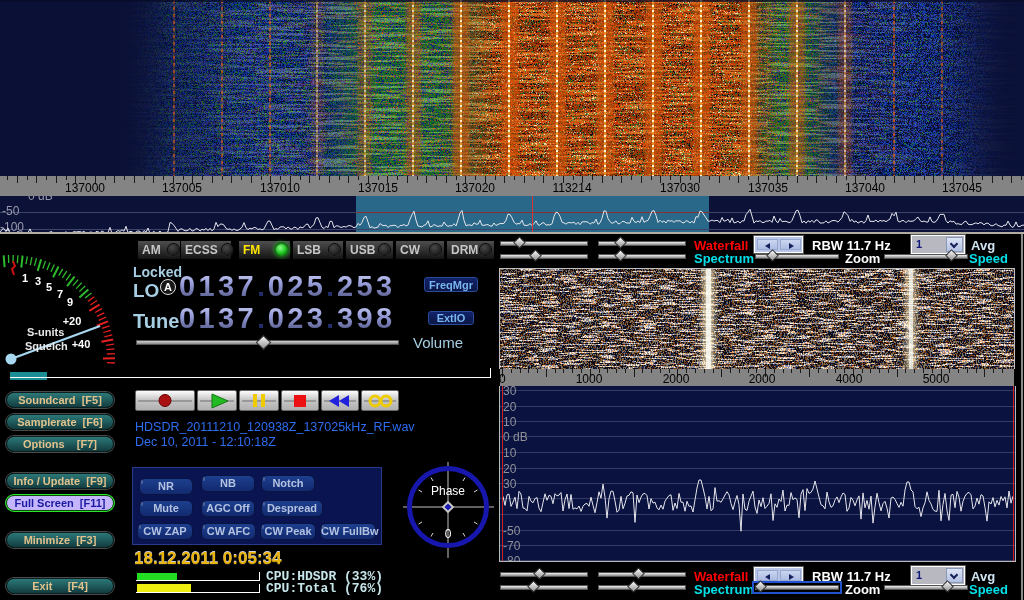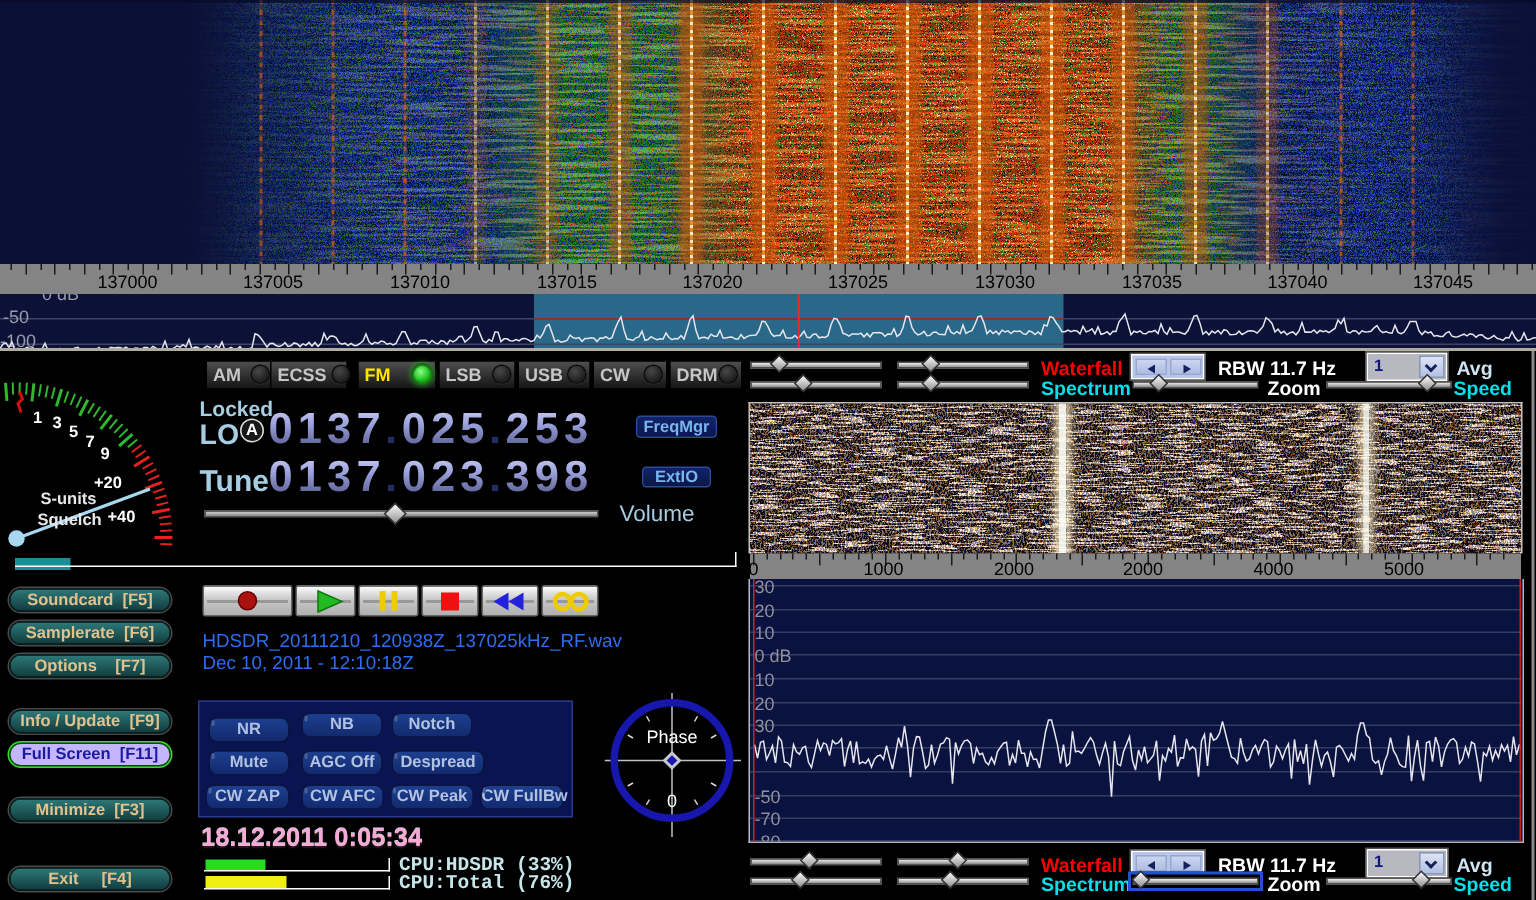--- a/index.html
+++ b/index.html
@@ -224,22 +224,22 @@
 <div style="position:absolute;left:982.0px;top:0;width:1px;height:4px;background:#1a1a1a"></div>
 <div style="position:absolute;left:991.8px;top:0;width:1px;height:7px;background:#1a1a1a"></div>
 <div style="position:absolute;left:1001.5px;top:0;width:1px;height:4px;background:#1a1a1a"></div>
 <div style="position:absolute;left:1011.2px;top:0;width:1px;height:7px;background:#1a1a1a"></div>
 <div style="position:absolute;left:1021.0px;top:0;width:1px;height:4px;background:#1a1a1a"></div>
 <div style="position:absolute;left:55px;top:5px;width:60px;text-align:center;font:12px 'Liberation Sans',sans-serif;color:#000">137000</div>
 <div style="position:absolute;left:152px;top:5px;width:60px;text-align:center;font:12px 'Liberation Sans',sans-serif;color:#000">137005</div>
 <div style="position:absolute;left:250px;top:5px;width:60px;text-align:center;font:12px 'Liberation Sans',sans-serif;color:#000">137010</div>
 <div style="position:absolute;left:348px;top:5px;width:60px;text-align:center;font:12px 'Liberation Sans',sans-serif;color:#000">137015</div>
 <div style="position:absolute;left:445px;top:5px;width:60px;text-align:center;font:12px 'Liberation Sans',sans-serif;color:#000">137020</div>
-<div style="position:absolute;left:542px;top:5px;width:60px;text-align:center;font:12px 'Liberation Sans',sans-serif;color:#000">137025</div>
-<div style="position:absolute;left:640px;top:5px;width:60px;text-align:center;font:12px 'Liberation Sans',sans-serif;color:#000">137030</div>
+<div style="position:absolute;left:542px;top:5px;width:60px;text-align:center;font:12px 'Liberation Sans',sans-serif;color:#000">113214</div>
+<div style="position:absolute;left:640px;top:5px;width:60px;text-align:right;font:12px 'Liberation Sans',sans-serif;color:#000">137030</div>
 <div style="position:absolute;left:738px;top:5px;width:60px;text-align:center;font:12px 'Liberation Sans',sans-serif;color:#000">137035</div>
 <div style="position:absolute;left:835px;top:5px;width:60px;text-align:center;font:12px 'Liberation Sans',sans-serif;color:#000">137040</div>
 <div style="position:absolute;left:932px;top:5px;width:60px;text-align:center;font:12px 'Liberation Sans',sans-serif;color:#000">137045</div>
 </div>
 <div class="abs" style="left:0;top:196px;width:1024px;height:36px;background:#0c1138;overflow:hidden">
 <div class="abs" style="left:356px;top:0;width:353px;height:36px;background:#2a6889"></div>
 <div class="abs" style="left:0;top:16px;width:1024px;height:1px;background:#3c4468"></div>
 <div class="abs" style="left:0;top:33px;width:1024px;height:1px;background:#3c4468"></div>
 <div class="abs" style="left:356px;top:16px;width:353px;height:1px;background:#8a3030"></div>
 <div class="abs" style="left:28px;top:-7px;font:12px 'Liberation Sans',sans-serif;color:#9a9aaa">0 dB</div>
@@ -402,21 +402,21 @@
 <line x1="28" y1="19.5" x2="30" y2="23"></line>
       <line x1="15.5" y1="32" x2="19" y2="34"></line>
 <line x1="15.5" y1="66" x2="19" y2="64"></line>
       <line x1="28" y1="78.5" x2="30" y2="75"></line>
 </g>
 <text x="45" y="37" fill="#fff" font-size="12" font-family="Liberation Sans,sans-serif" text-anchor="middle">Phase</text>
 <text x="45" y="80" fill="#fff" font-size="12" font-family="Liberation Sans,sans-serif" text-anchor="middle">0</text>
 <rect x="40.5" y="44.5" width="9" height="9" fill="#c8c8c8" transform="rotate(45 45 49)"></rect>
 <rect x="42.5" y="46.5" width="5" height="5" fill="#1818b0" transform="rotate(45 45 49)"></rect>
 </svg>
-<div class="abs" style="left:134px;top:549px;font:bold 17px 'Liberation Sans',sans-serif;color:#f9a8d4;text-shadow:0 -1px 0 #c8d0e8,0 1px 1px #222">18.12.2011 0:05:34</div>
+<div class="abs" style="left:134px;top:549px;font:bold 17px 'Liberation Sans',sans-serif;color:#eab308;text-shadow:0 -1px 0 #c8d0e8,0 1px 1px #222">18.12.2011 0:05:34</div>
 <div class="abs" style="left:137px;top:573px;width:40px;height:7px;background:#22dd22"></div>
 <div class="abs" style="left:136px;top:580px;width:124px;height:1px;background:#fff"></div>
 <div class="abs" style="left:259px;top:572px;width:1px;height:9px;background:#fff"></div>
 <div class="abs" style="left:266px;top:569px;font:bold 13px 'Liberation Mono',monospace;color:#c6e6ea">CPU:HDSDR (33%)</div>
 <div class="abs" style="left:137px;top:584px;width:54px;height:8px;background:#eeee11"></div>
 <div class="abs" style="left:136px;top:592px;width:124px;height:1px;background:#fff"></div>
 <div class="abs" style="left:259px;top:584px;width:1px;height:9px;background:#fff"></div>
 <div class="abs" style="left:266px;top:581px;font:bold 13px 'Liberation Mono',monospace;color:#c6e6ea">CPU:Total (76%)</div>
 <div class="slider" style="left:500px;top:241px;width:88px">
     <div class="sthumb" style="left:14px"></div>

